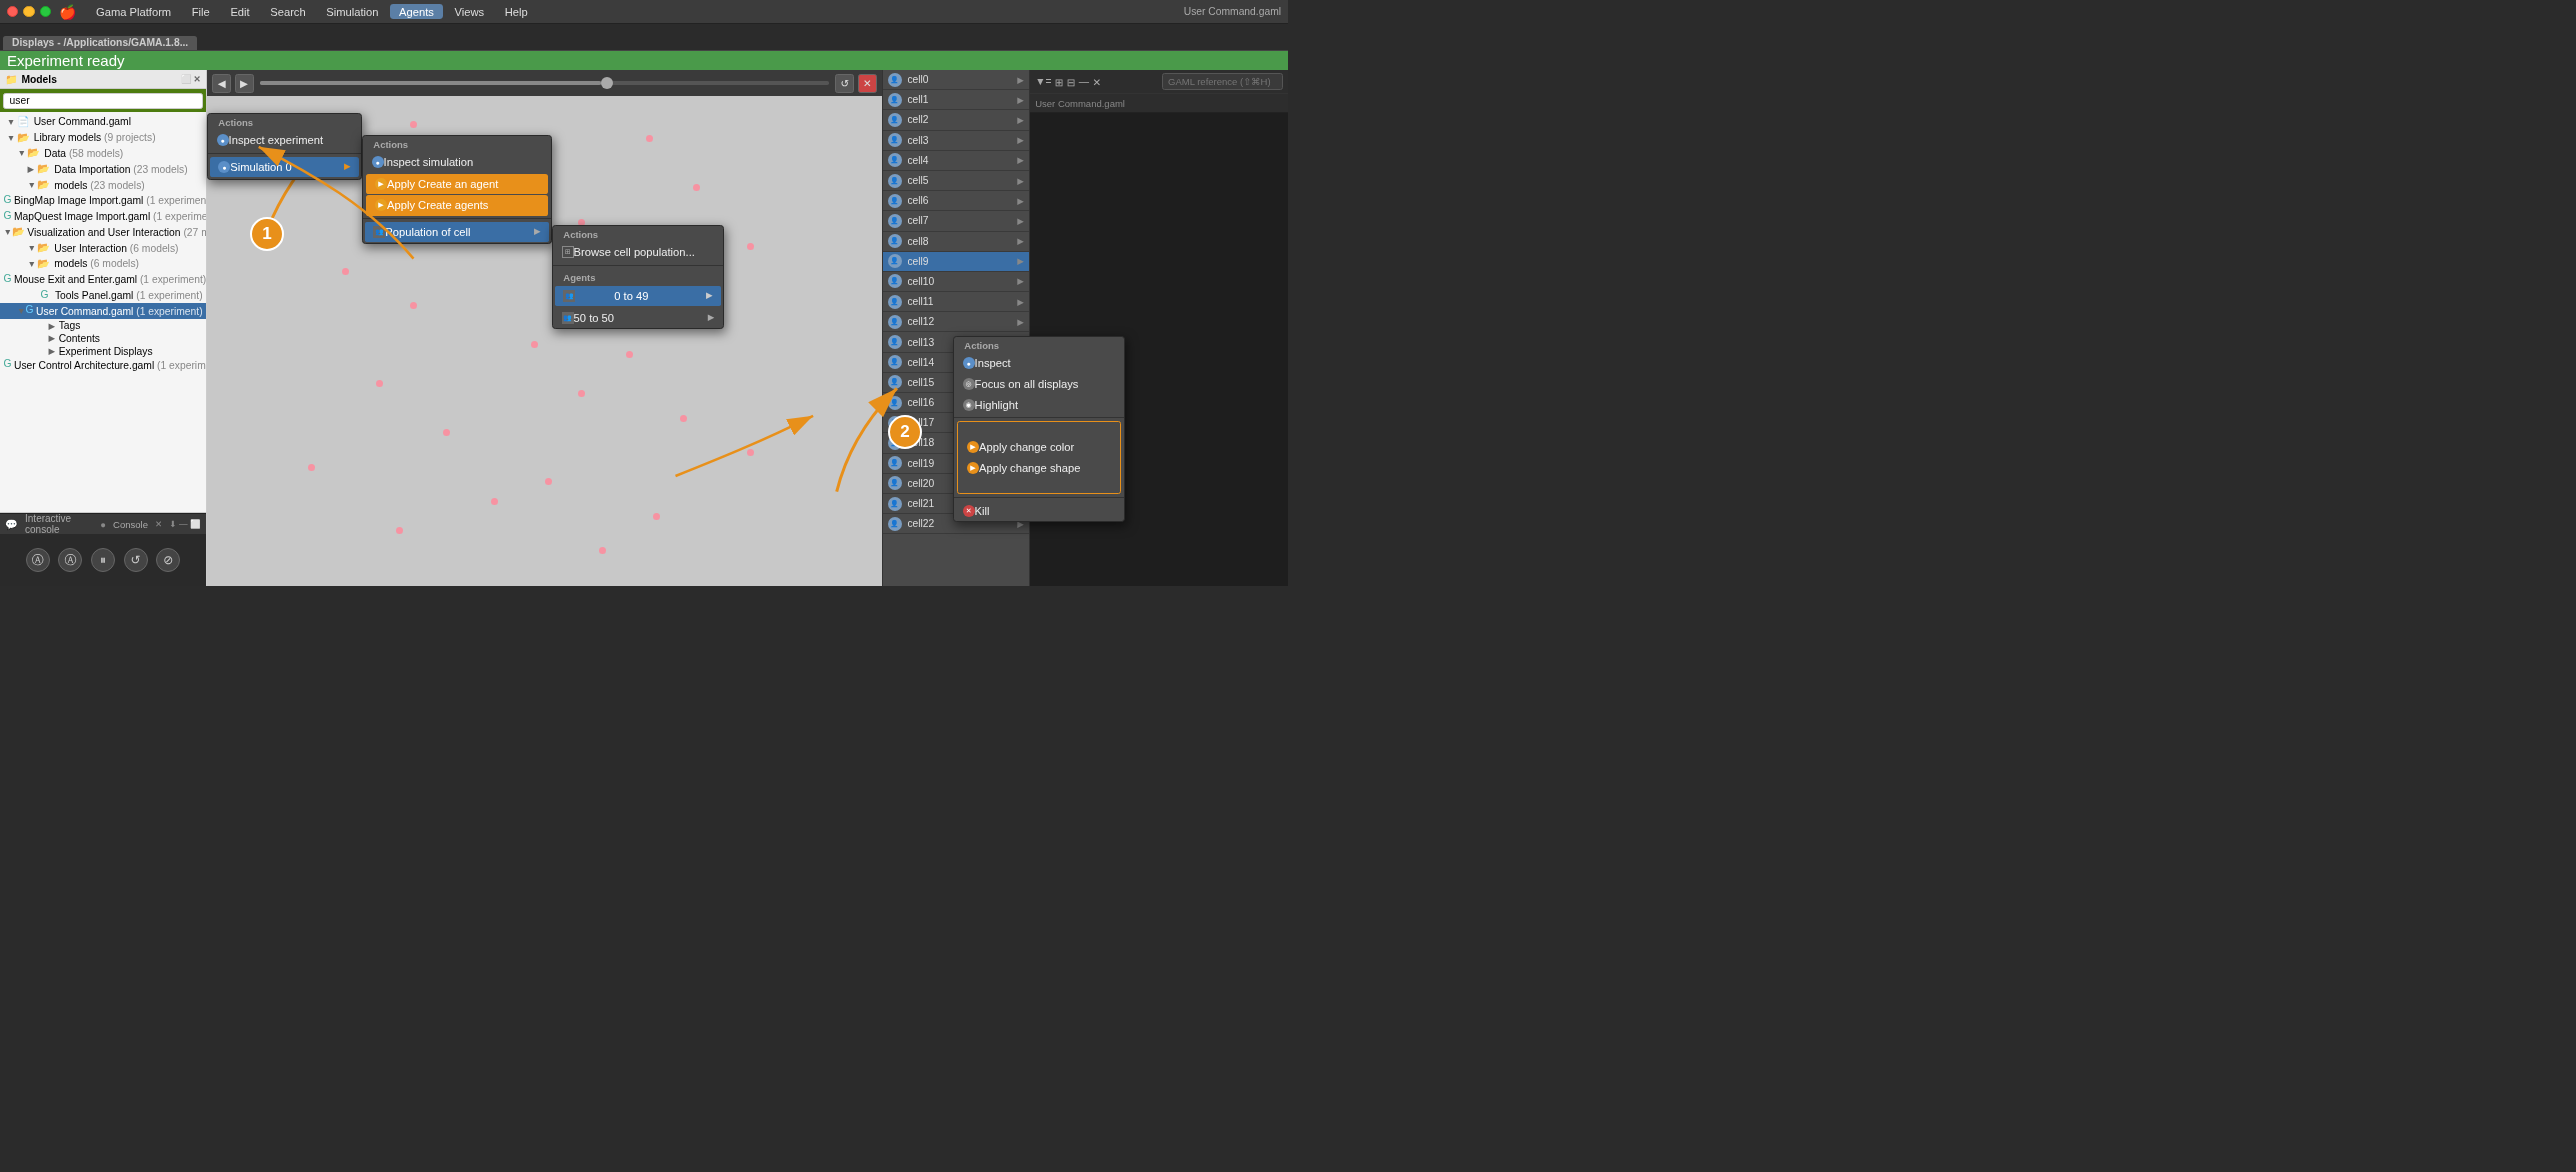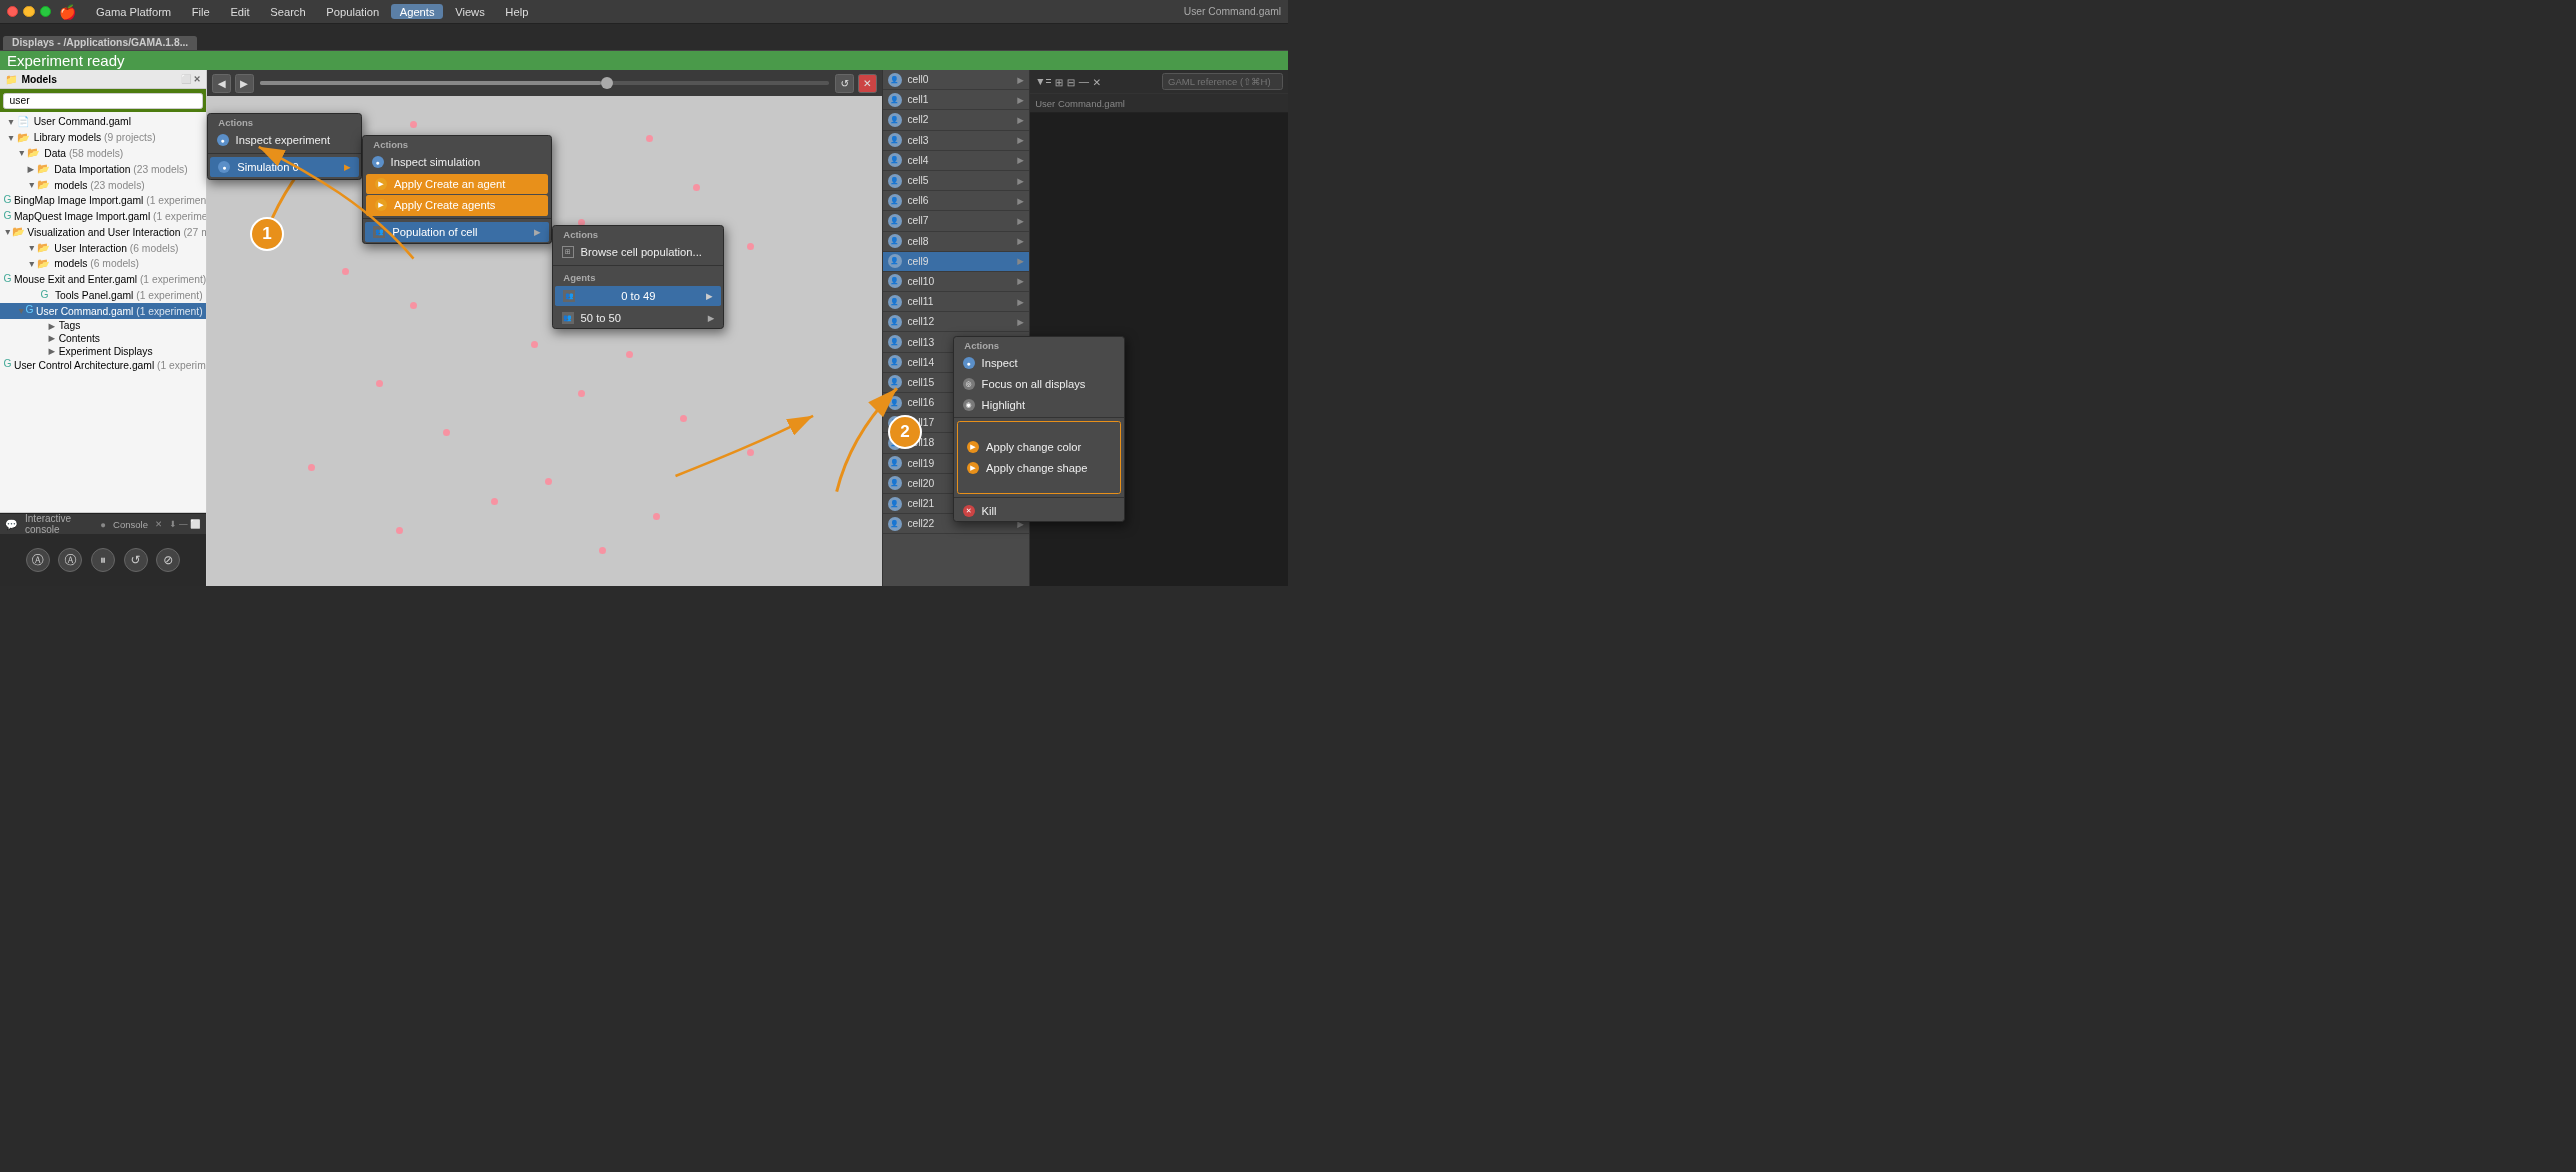--- a/index.html
+++ b/index.html
@@ -228,24 +228,23 @@
       color: #eee;
     }
     .dropdown-section-label {
       padding: 3.4px 10.3px 1.7px;
       color: #aaa;
       font-size: 9.5px;
       font-weight: bold;
     }
     .dropdown-item {
       display: flex;
-      align-items: center;
+      align-items: flex-start;
       padding: 4.3px 8.6px;
       cursor: pointer;
-      gap: 7px;
     }
     .dropdown-item.active-item { background: #e8a020; color: white; border-radius: 1.7px; }
     .dropdown-item.selected-blue { background: #3a6ea5; color: white; }
     .dropdown-item .item-icon {
       width: 14px; height: 14px;
       border-radius: 50%;
       flex-shrink: 0;
       display: flex; align-items: center; justify-content: center;
     }
     .dropdown-item .item-arrow {
@@ -387,21 +386,21 @@
       <div class="traffic-light tl-yellow"></div>
       <div class="traffic-light tl-green"></div>
     </div>
 
     <div class="menu-bar">
       <span class="apple-logo">🍎</span>
       <span class="menu-item">Gama Platform</span>
       <span class="menu-item">File</span>
       <span class="menu-item">Edit</span>
       <span class="menu-item">Search</span>
-      <span class="menu-item">Population</span>
+      <span class="menu-item">Simulation</span>
       <span class="menu-item active">Agents</span>
       <span class="menu-item">Views</span>
       <span class="menu-item">Help</span>
     </div>
 
     <div style="margin-left:auto; color:#aaa; font-size:10.3px;">User Command.gaml</div>
   </div>
 
   <div class="tab-bar">
     <div class="tab">Displays - /Applications/GAMA.1.8...</div>

